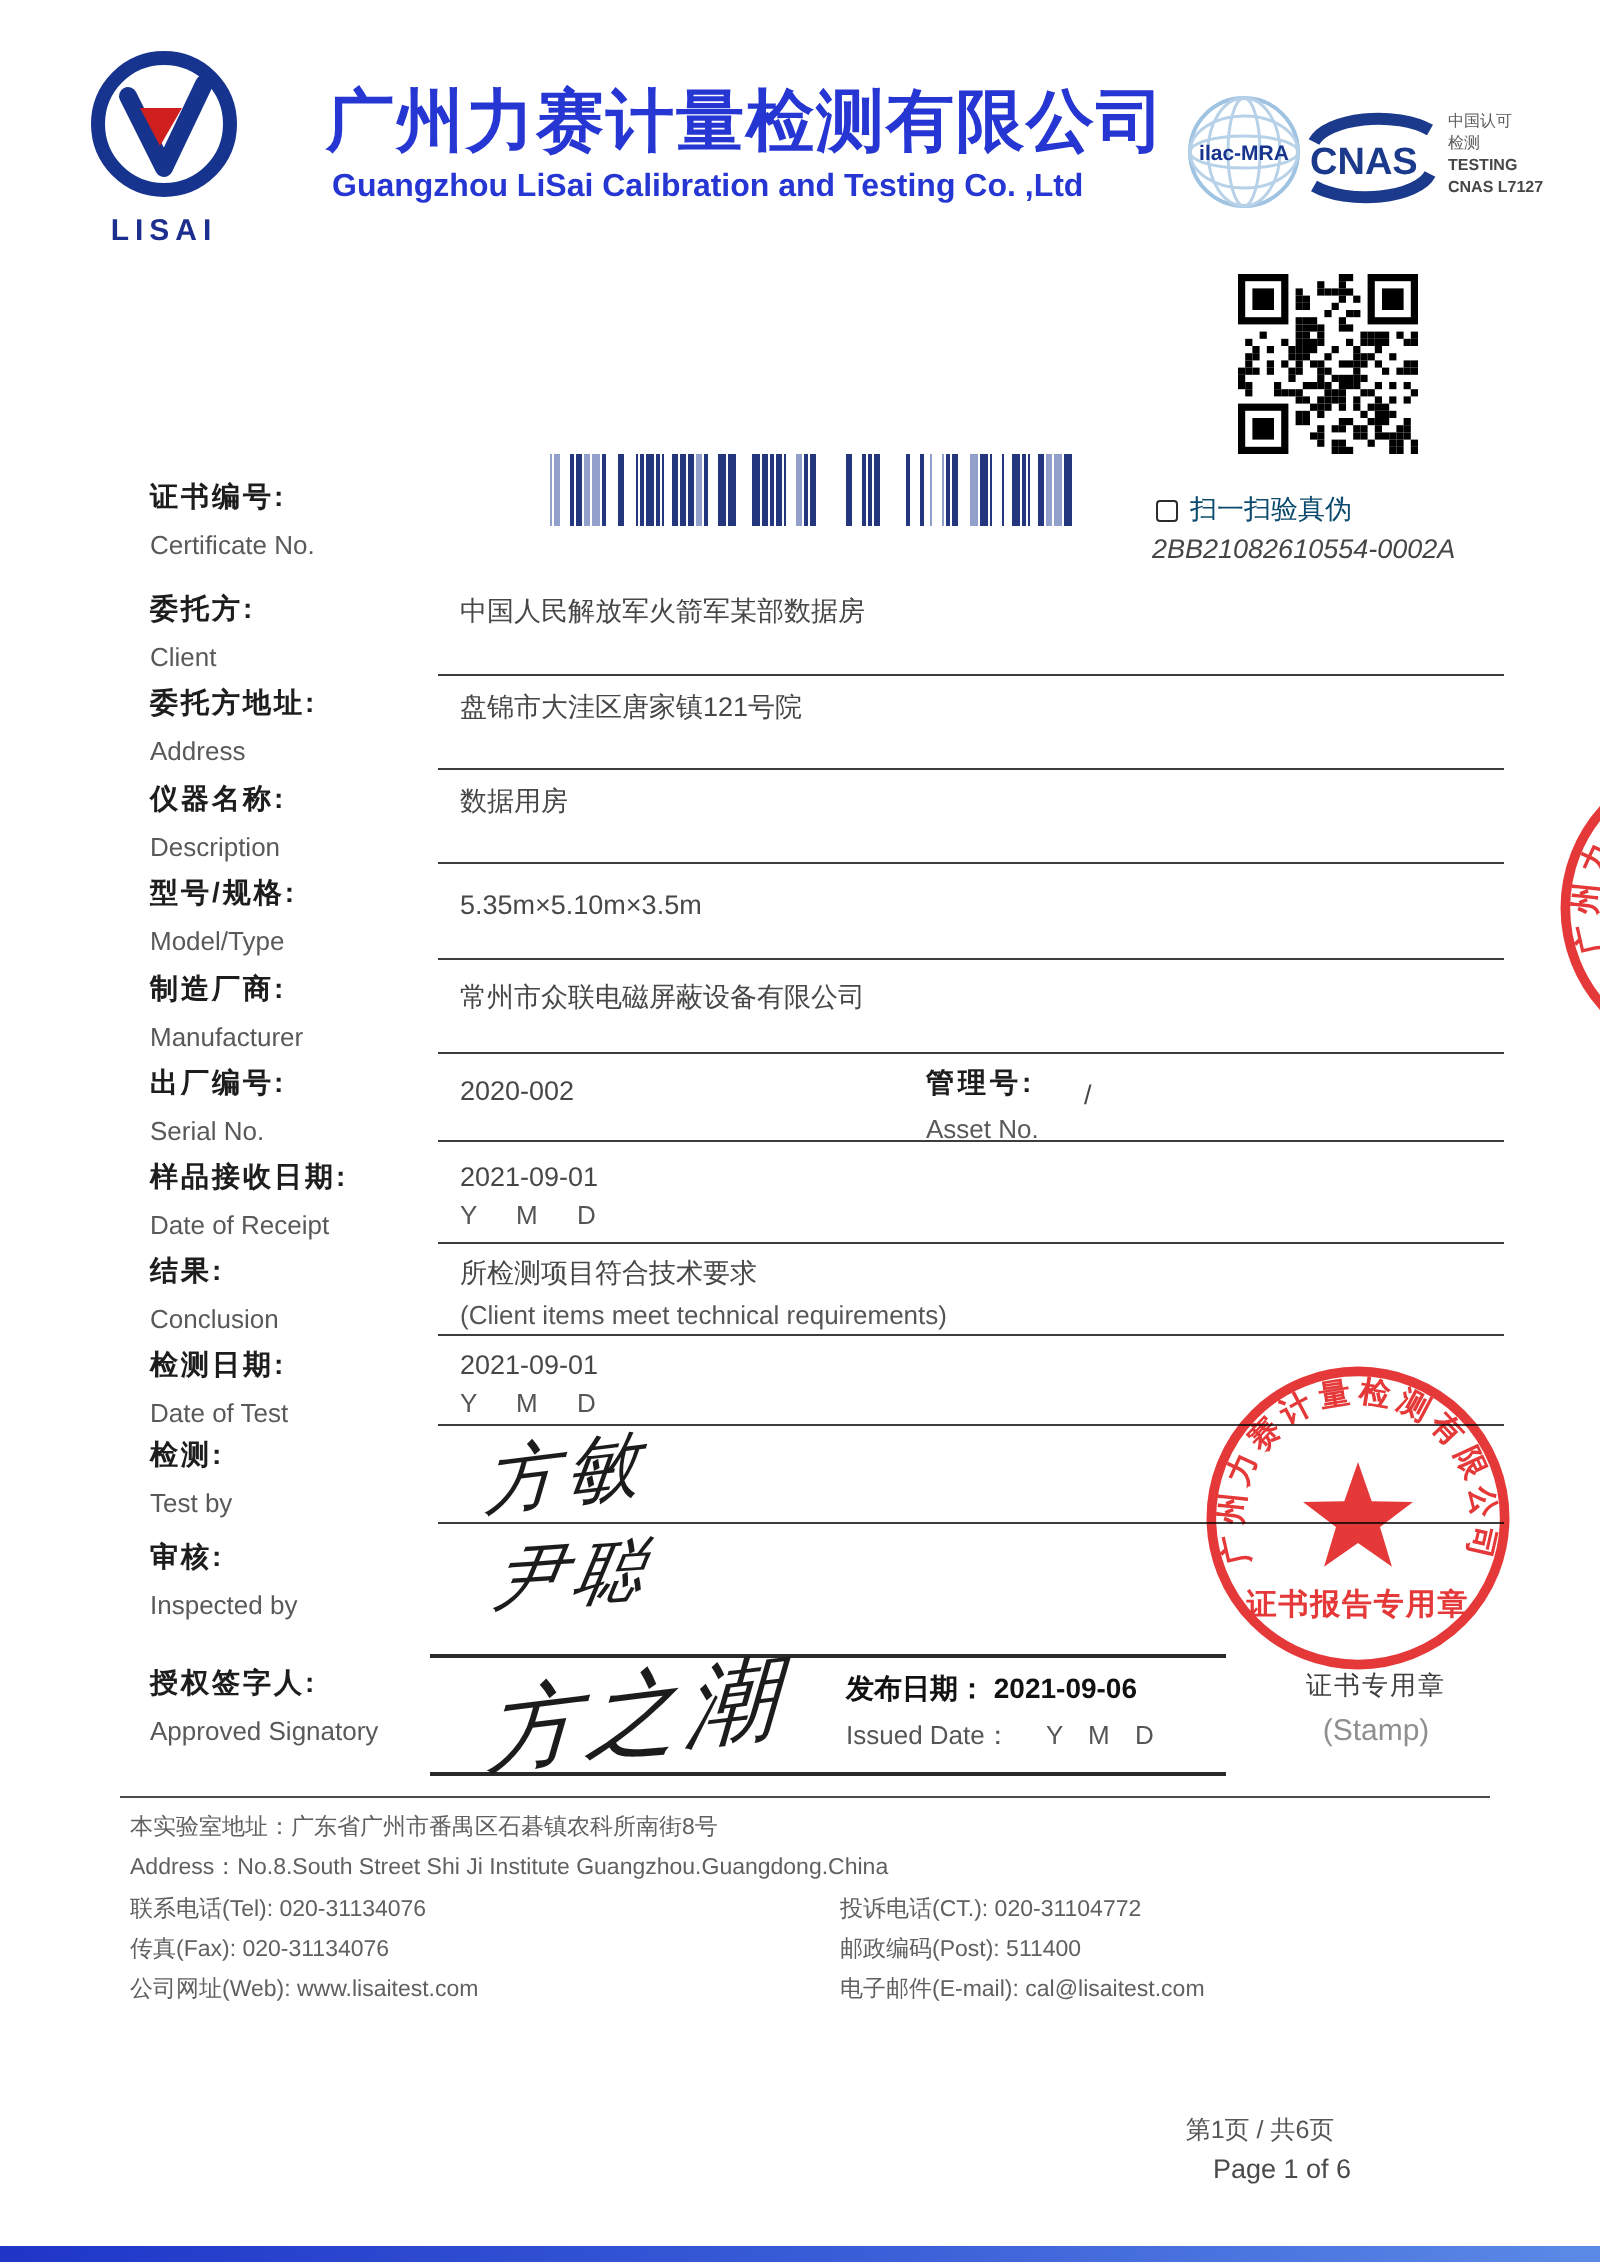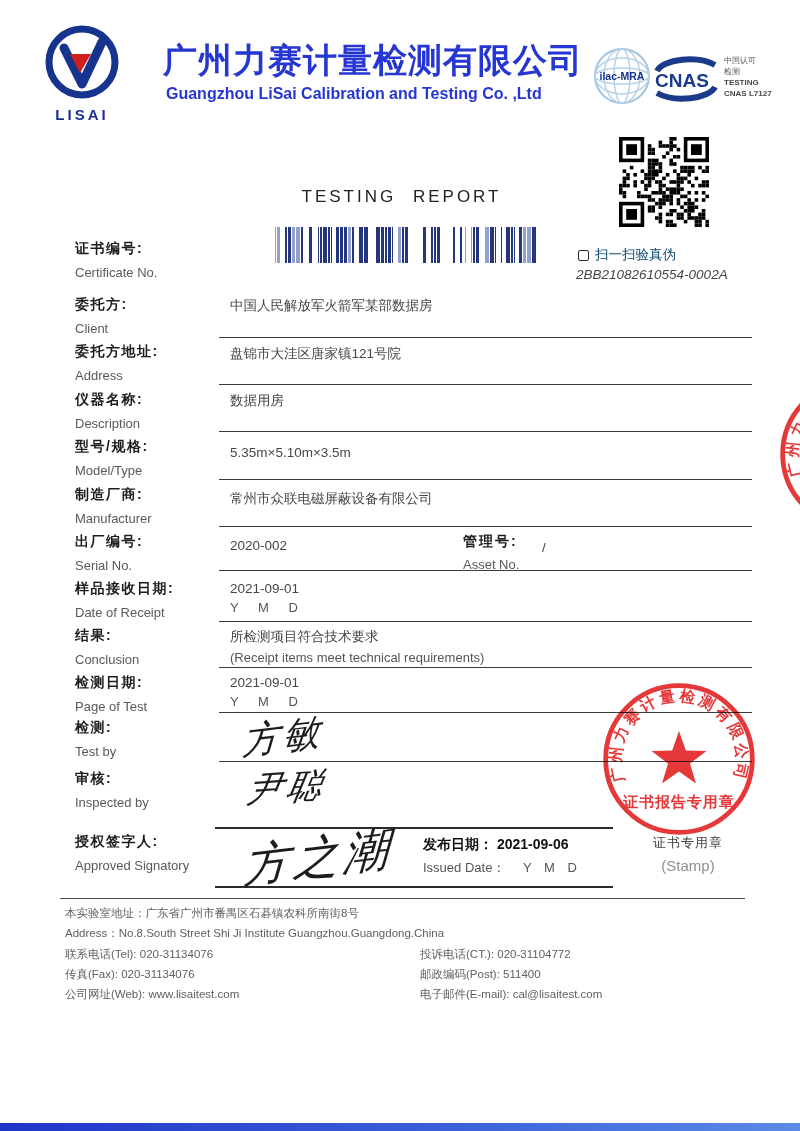--- a/index.html
+++ b/index.html
@@ -97,21 +97,20 @@
     </svg>
 
     <div class="accr">
       <div>中国认可</div>
       <div>检测</div>
       <div class="b">TESTING</div>
       <div class="b">CNAS L7127</div>
     </div>
   </div>
 
-  <div class="title-en">TESTING REPORT</div>
 
   <svg id="qr-svg" class="abs" style="left:619px;top:137px" width="90" height="90" viewBox="0 0 90 90">
       <rect x="50.4" y="0" width="3.6" height="3.6" fill="#000"></rect>
       <rect x="54" y="0" width="3.6" height="3.6" fill="#000"></rect>
       <rect x="39.6" y="3.6" width="3.6" height="3.6" fill="#000"></rect>
       <rect x="50.4" y="3.6" width="3.6" height="3.6" fill="#000"></rect>
       <rect x="28.8" y="7.2" width="3.6" height="3.6" fill="#000"></rect>
       <rect x="39.6" y="7.2" width="3.6" height="3.6" fill="#000"></rect>
       <rect x="43.2" y="7.2" width="3.6" height="3.6" fill="#000"></rect>
       <rect x="46.800000000000004" y="7.2" width="3.6" height="3.6" fill="#000"></rect>
@@ -450,28 +449,28 @@
     </div>
   </div>
 
   <div>
     <div class="lbl" style="top:627px">
       <div class="zh">结果:</div>
       <div class="en">Conclusion</div>
     </div>
     <div class="val" style="top:625px;height:43px;padding-top:3px">
       <div class="v">所检测项目符合技术要求</div>
-      <div class="sub">(Receipt items meet technical requirements)</div>
+      <div class="sub">(Client items meet technical requirements)</div>
     </div>
   </div>
 
   <div>
     <div class="lbl" style="top:674px">
       <div class="zh">检测日期:</div>
-      <div class="en">Page of Test</div>
+      <div class="en">Date of Test</div>
     </div>
     <div class="val" style="top:672px;height:41px;padding-top:3px">
       <div class="v">2021-09-01</div>
       <div class="sub ymd">Y M D</div>
     </div>
   </div>
 
   <div>
     <div class="lbl" style="top:719px">
       <div class="zh">检测:</div>
@@ -531,15 +530,19 @@
   <div class="foot-sep"></div>
   <div class="foot-line" style="left:65px;top:906px">本实验室地址：广东省广州市番禺区石碁镇农科所南街8号</div>
   <div class="foot-line" style="left:65px;top:926px">Address：No.8.South Street Shi Ji Institute Guangzhou.Guangdong.China</div>
   <div class="foot-line" style="left:65px;top:947px">联系电话(Tel): 020-31134076</div>
   <div class="foot-line" style="left:420px;top:947px">投诉电话(CT.): 020-31104772</div>
   <div class="foot-line" style="left:65px;top:967px">传真(Fax): 020-31134076</div>
   <div class="foot-line" style="left:420px;top:967px">邮政编码(Post): 511400</div>
   <div class="foot-line" style="left:65px;top:987px">公司网址(Web): www.lisaitest.com</div>
   <div class="foot-line" style="left:420px;top:987px">电子邮件(E-mail): cal@lisaitest.com</div>
 
+  <div class="pagefoot">
+    <div class="zh">第1页 / 共6页</div>
+    <div class="en">Page 1 of 6</div>
+  </div>
 
   <div class="bottom-bar"></div>
 </div>
 
 </body></html>

